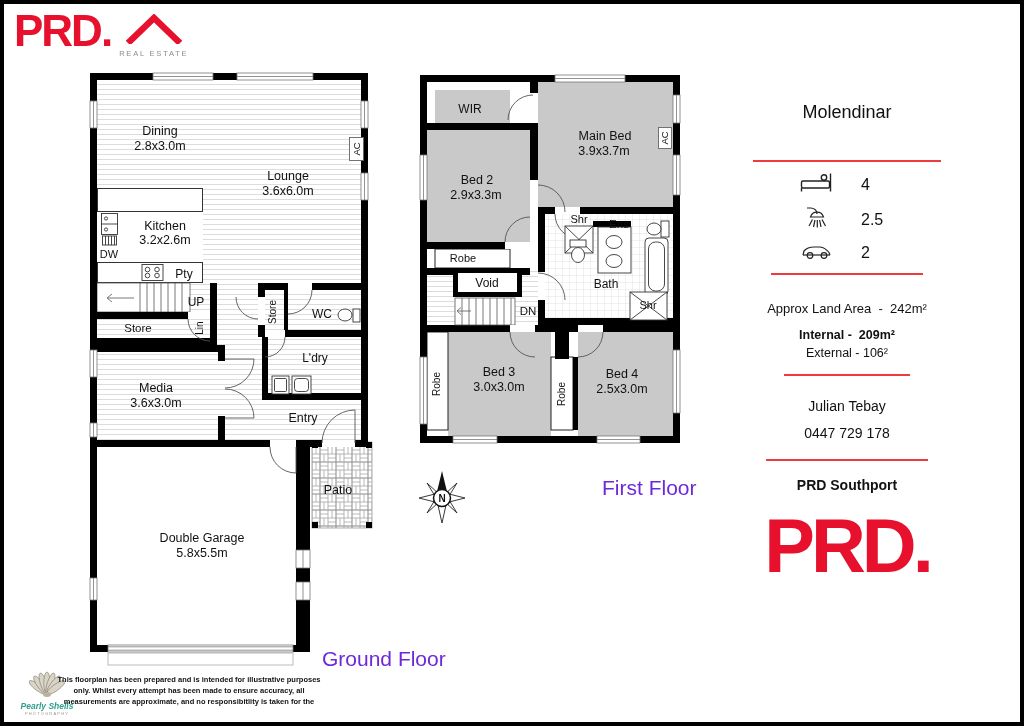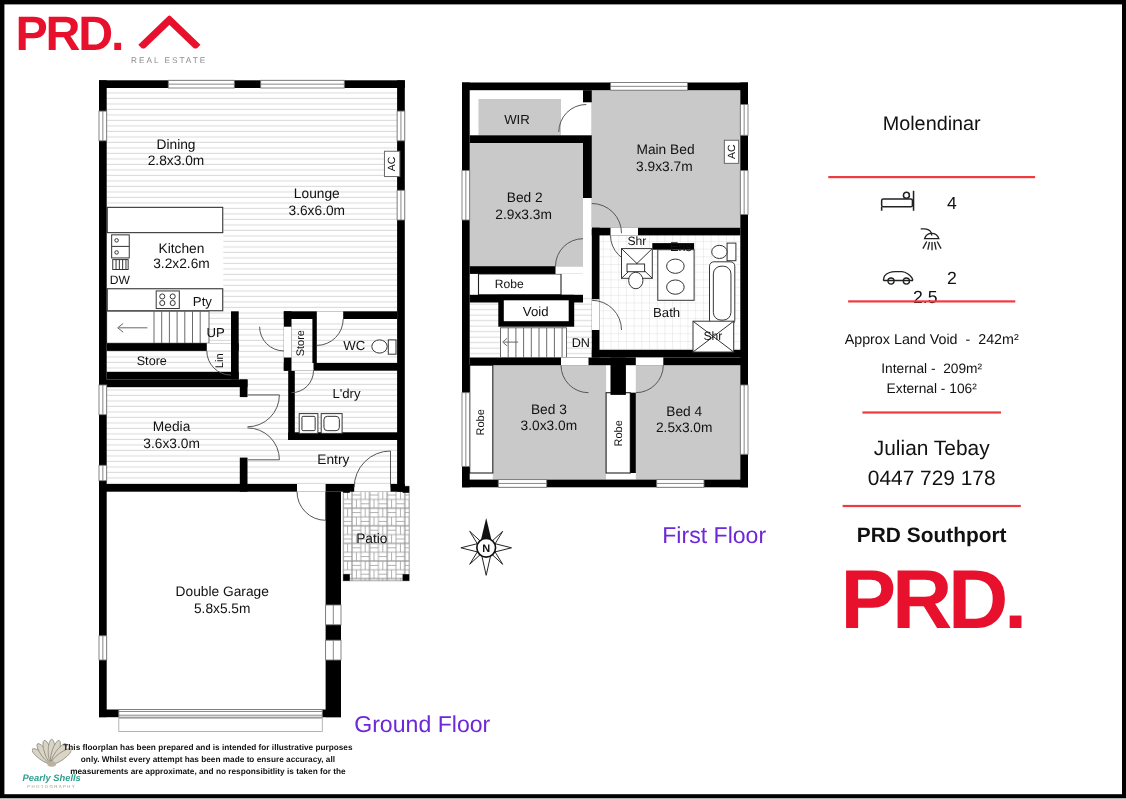--- a/index.html
+++ b/index.html
@@ -15,21 +15,21 @@
   .floor-label{font-size:21px;color:#6d28d9;margin-top:27px;}
   
   .panel{position:absolute;left:687px;top:0;width:312px;height:640px;text-align:center;}
   .addr{position:absolute;top:96px;left:0;right:0;font-size:18px;line-height:25px;}
   .sep{position:absolute;left:50%;transform:translateX(-50%);height:2px;background:#ee3b40;}
   .feat-row{position:absolute;left:0;right:0;display:flex;justify-content:center;align-items:center;gap:26px;}
   .feat-icon{width:36px;text-align:center;}
   .feat-val{width:34px;text-align:left;font-size:16px;}
   .land{position:absolute;left:0;right:0;font-size:13px;white-space:pre;}
   .intext{position:absolute;left:0;right:0;font-size:12.5px;white-space:pre;}
-  .agent{position:absolute;left:0;right:0;font-size:19px;}
+  .agent{position:absolute;left:0;right:0;font-size:14px;}
   .biglogo{position:absolute;left:0;right:0;top:502px;color:#e8112d;font-size:76px;font-weight:700;
            letter-spacing:-4px;line-height:80px;}
   
   .shell-box{position:absolute;left:10px;top:666px;width:66px;text-align:center;}
   .shell-name{font-size:8.5px;font-weight:700;font-style:italic;color:#2fa08c;margin-top:-1px;}
   .shell-sub{font-size:4px;letter-spacing:1.2px;color:#a3957d;}
   .disclaimer{position:absolute;left:30px;top:670px;width:310px;text-align:center;
               font-size:7.5px;font-weight:700;line-height:11.2px;}
   .disclaimer div{white-space:nowrap;}
   svg text{font-family:"Liberation Sans",sans-serif;fill:#111;}
@@ -391,21 +391,21 @@
             <rect x="1.5" y="9" width="28" height="7" rx="1.5"></rect>
             <circle cx="24" cy="5.5" r="2.7"></circle>
             <line x1="30.5" y1="1.5" x2="30.5" y2="19.5"></line>
             <line x1="1.5" y1="16" x2="1.5" y2="19.5"></line>
           </g>
         </svg>
       </span>
       <span class="feat-val">4</span>
     </div>
 
-    <div class="feat-row" style="top:201px;flex-direction:column;">
+    <div class="feat-row" style="top:201px;">
       <span class="feat-icon">
         <svg width="28" height="26" viewBox="0 0 28 26">
           <g fill="none" stroke="#222" stroke-width="1.2">
             <path d="M4,3 L8,3 C12,3.5 14,6 14,9"></path>
             <path d="M7.5,12 A6.8 6.8 0 0 1 20.5,12 Z"></path>
             <line x1="9.5" y1="14.5" x2="6" y2="21"></line>
             <line x1="12" y1="15" x2="10.5" y2="22"></line>
             <line x1="14.3" y1="15" x2="14.3" y2="22.5"></line>
             <line x1="16.6" y1="15" x2="18" y2="22"></line>
             <line x1="19" y1="14.5" x2="22.5" y2="21"></line>
@@ -423,22 +423,22 @@
             <line x1="3" y1="14" x2="30" y2="14"></line>
             <circle cx="10" cy="14.5" r="2.8"></circle>
             <circle cx="24" cy="14.5" r="2.8"></circle>
           </g>
         </svg>
       </span>
       <span class="feat-val">2</span>
     </div>
 
     <div class="sep" style="top:269px;width:152px;"></div>
-    <div class="land" style="top:297px;">Approx Land Void  -  242m²</div>
-    <div class="intext" style="top:324px;">Internal -  209m²</div>
+    <div class="land" style="top:297px;">Approx Land Area  -  242m²</div>
+    <div class="intext" style="top:324px;font-weight:bold;">Internal -  209m²</div>
     <div class="intext" style="top:342px;">External - 106²</div>
     <div class="sep" style="top:370px;width:126px;"></div>
     <div class="agent" style="top:394px;">Julian Tebay</div>
     <div class="agent" style="top:421px;">0447 729 178</div>
     <div class="sep" style="top:455px;width:162px;"></div>
     <div class="agent" style="top:473px;font-weight:bold;">PRD Southport</div>
     <div class="biglogo">PRD.</div>
   </div>
 
   <div class="shell-box">

